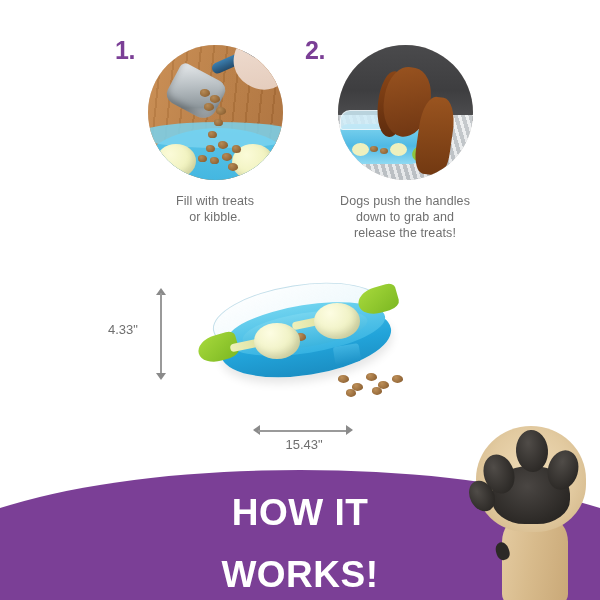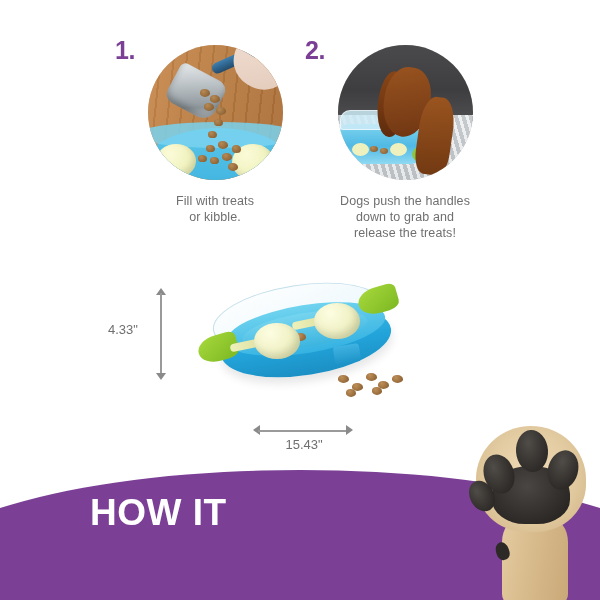--- a/index.html
+++ b/index.html
@@ -352,21 +352,21 @@
     height: 330px;
     background: #7B3F96;
     border-radius: 50% 50% 0 0 / 32% 32% 0 0;
     overflow: visible;
   }
   #banner-text {
     position: absolute;
     left: 90px;
     top: 470px;
     width: 420px;
-    text-align: left;
+    text-align: center;
   }
   .banner-title {
     font-size: 37px;
     font-weight: bold;
     color: #ffffff;
     line-height: 38px;
     letter-spacing: 0.5px;
     margin-top: 24px;
   }
 
@@ -515,20 +515,21 @@
     <div class="dim-arrow left"></div>
     <div class="dim-line-h"></div>
     <div class="dim-arrow right"></div>
     <div class="dim-label-h">15.43"</div>
   </div>
 
   <div id="banner"></div>
 
   <div id="banner-text">
     <div class="banner-title">HOW IT</div>
+    <div class="banner-title">WORKS!</div>
 
   </div>
 
   <div id="paw">
     <div class="paw-leg"></div>
     <div class="paw-claw"></div>
     <div class="paw-fur"></div>
     <div class="paw-pad-main"></div>
     <div class="toe t1"></div>
     <div class="toe t2"></div>

